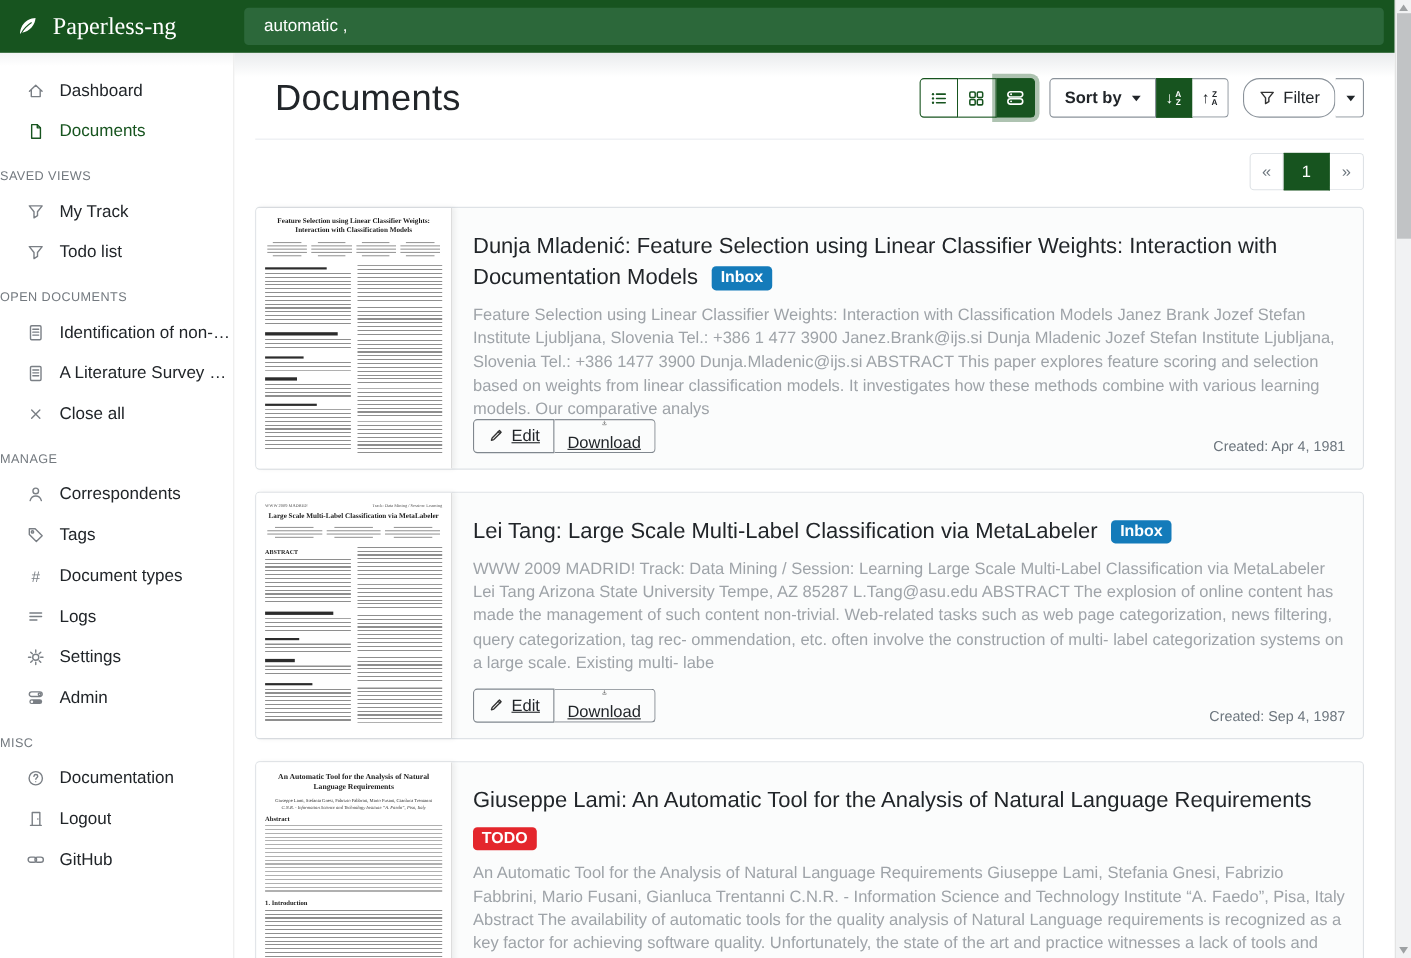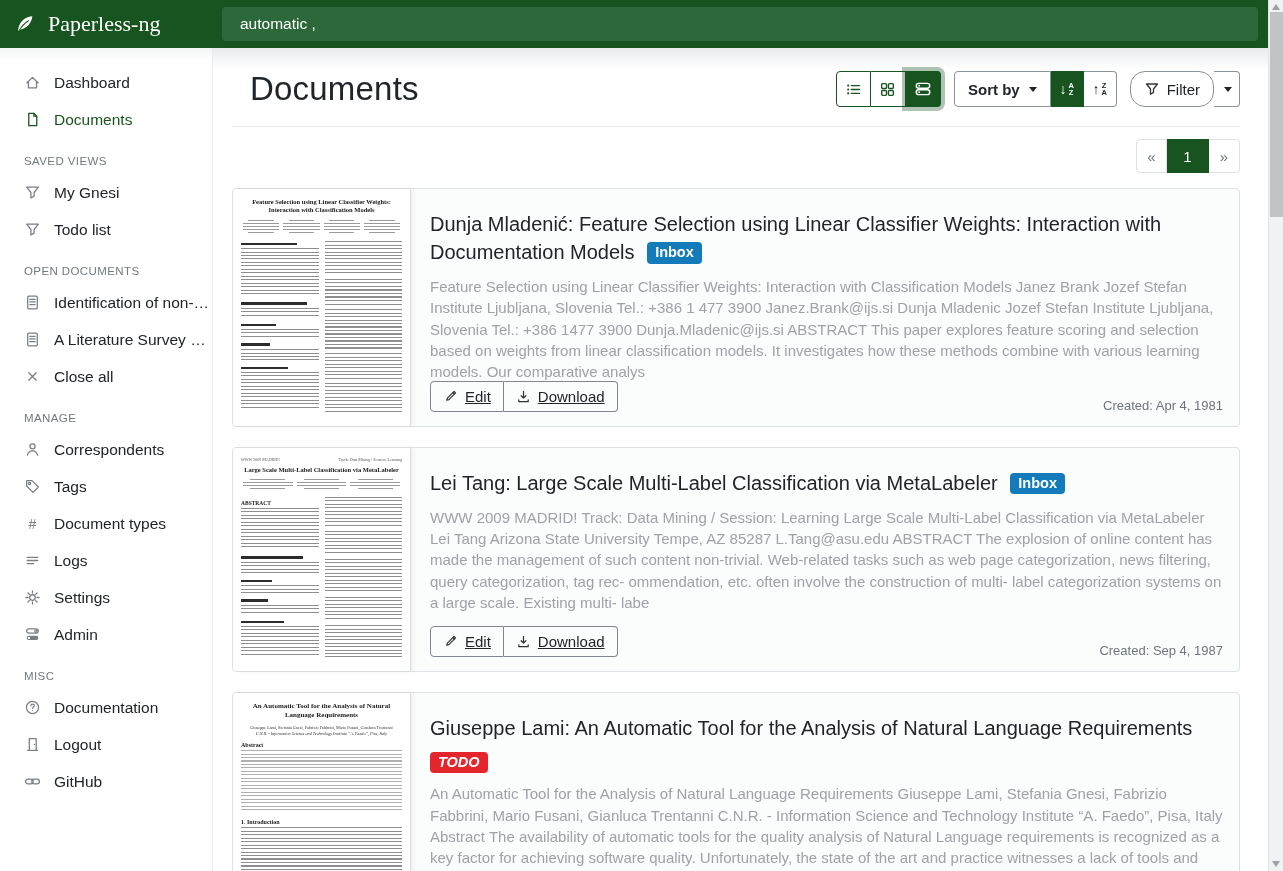--- a/index.html
+++ b/index.html
@@ -21,21 +21,21 @@
   
   .sidebar { position:absolute; left:0; top:48px; width:213px; height:823px;
              background:linear-gradient(#f3f4f5, #ffffff 12px);
              border-right:1px solid #ececec; padding-top:16px; z-index:10; }
   .nav-item { height:37px; display:flex; align-items:center; gap:13px;
               padding-left:24px; font-size:15.5px; color:#212529; cursor:pointer; }
   .nav-item .nico { width:17px; height:17px; flex:none; }
   .nico { stroke:#7a7f85; fill:none; stroke-width:1.2; stroke-linecap:round; stroke-linejoin:round; }
   .nav-item.active { color:#17541f; }
   .nav-item.active .nico { stroke:#17541f; }
-  .nav-section-title { margin:17px 0 7px; padding-left:24px; font-size:11.5px;
+  .nav-section-title { margin:17px 0 7px; font-size:11.5px;
                        color:#73797f; letter-spacing:.4px; }
   .glyph-ico { width:17px; text-align:center; color:#7a7f85; font-size:14px; flex:none; line-height:1; }
   .nav-label { white-space:nowrap; overflow:hidden; text-overflow:ellipsis; max-width:160px; }
 
   
   .main { position:absolute; left:213px; top:48px; width:1055px; height:823px;
           background:linear-gradient(#e9ebed, #ffffff 22px); padding:0 28px 0 19px; overflow:hidden; }
   .page-head { display:flex; align-items:center; justify-content:space-between; padding-top:22px; }
   .page-title { font-size:33px; font-weight:400; color:#212529; margin-left:18px; letter-spacing:.2px; }
   .rule { border:none; border-top:1px solid #e9ecef; margin-top:18px; }
@@ -102,21 +102,21 @@
                 margin:5px 0 10px; max-width:805px; cursor:pointer; }
   .badge { display:inline-block; padding:3px 8px 4px; border-radius:4px; color:#fff;
            font-weight:bold; font-size:14.5px; line-height:1; vertical-align:2px;
            margin-left:7px; cursor:pointer; }
   .badge.block-badge { display:table; margin:10px 0 0; vertical-align:baseline; }
   .snippet { color:#9ea3a8; font-size:15px; line-height:1.42; max-width:800px; }
   .actions { position:absolute; left:19px; bottom:14px; display:flex;text-decoration:underline; }
   .act-btn { height:31px; padding:0 12px; font-size:15px; background:transparent;
              border-color:#80878e; }
   .actions .act-btn:first-child { border-radius:4px 0 0 4px; }
-  .actions .act-btn + .act-btn { border-left-width:0; border-radius:0 4px 4px 0; }
+  .actions .act-btn + .act-btn { border-left-width:0; border-radius:0 4px 4px 0;flex-direction:column; }
   .created { position:absolute; right:16px; bottom:13px; color:#6c757d; font-size:13px; }
 
   
   .scrollbar { position:absolute; right:0; top:0; width:15px; height:871px;
                background:#f1f2f3; border-left:1px solid #e3e3e3; z-index:30; }
   .sb-thumb { position:absolute; left:1px; top:12px; width:13px; height:205px; background:#c1c3c5; }
   .sb-arrow { position:absolute; left:3px; width:0; height:0;
               border-left:4.5px solid transparent; border-right:4.5px solid transparent; }
   .sb-up { top:4px; border-bottom:6px solid #9ea1a3; }
   .sb-down { bottom:4px; border-top:6px solid #9ea1a3; }
@@ -148,21 +148,21 @@
         <path d="M9.3 2.2v2.7H12"></path>
       </svg>
     <span class="nav-label">Documents</span>
   </div>
 
   <div class="nav-section-title">SAVED VIEWS</div>
   <div class="nav-item">
     <svg class="nico" viewBox="0 0 16 16">
         <path d="M2.5 3h11L9.5 8v3.4l-3 1.8V8z"></path>
       </svg>
-    <span class="nav-label">My Gnesi</span>
+    <span class="nav-label">My Track</span>
   </div>
   <div class="nav-item">
     <svg class="nico" viewBox="0 0 16 16">
         <path d="M2.5 3h11L9.5 8v3.4l-3 1.8V8z"></path>
       </svg>
     <span class="nav-label">Todo list</span>
   </div>
 
   <div class="nav-section-title">OPEN DOCUMENTS</div>
   <div class="nav-item">
@@ -492,21 +492,21 @@
         <div class="t-authline" style="margin-top:5px">Giuseppe Lami, Stefania Gnesi, Fabrizio Fabbrini, Mario Fusani, Gianluca Trentanni</div>
         <div class="t-authline" style="font-style:italic">C.N.R. - Information Science and Technology Institute “A. Faedo”, Pisa, Italy</div>
         <div class="t-sec" style="font-size:6px;margin-top:5px">Abstract</div>
         <div class="tp light" style="height:62px"></div>
         <div class="t-sec" style="font-size:6px">1.    Introduction</div>
         <div class="tp" style="height:70px"></div>
       </div>
       <div class="card-body">
         <h5 class="card-title">
           <span>Giuseppe Lami: An Automatic Tool for the Analysis of Natural Language Requirements</span>
-          <span class="badge block-badge" style="background-color: rgb(228, 38, 44); font-style: italic;">TODO</span>
+          <span class="badge block-badge" style="background-color: rgb(228, 38, 44);">TODO</span>
         </h5>
         <p class="snippet">An Automatic Tool for the Analysis of Natural Language Requirements Giuseppe Lami, Stefania Gnesi, Fabrizio Fabbrini, Mario Fusani, Gianluca Trentanni C.N.R. - Information Science and Technology Institute “A. Faedo”, Pisa, Italy Abstract The availability of automatic tools for the quality analysis of Natural Language requirements is recognized as a key factor for achieving software quality. Unfortunately, the state of the art and practice witnesses a lack of tools and techniques for the Natur</p>
 
       </div>
     </article>
 
   </div>
 </main>
 
 <div class="scrollbar">

